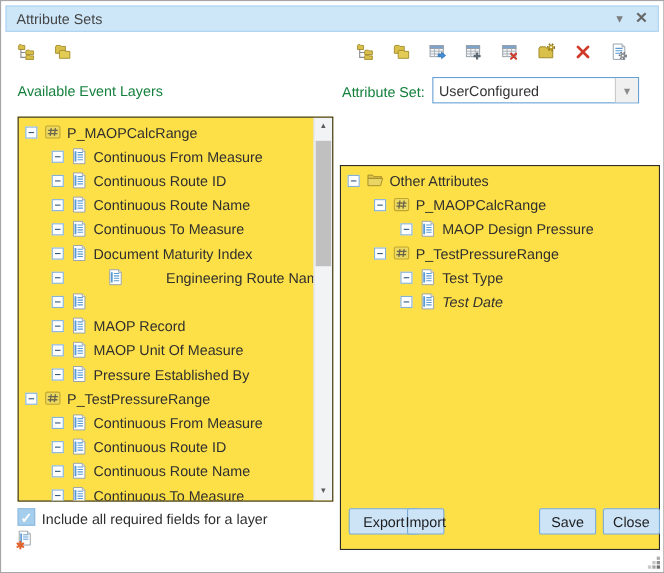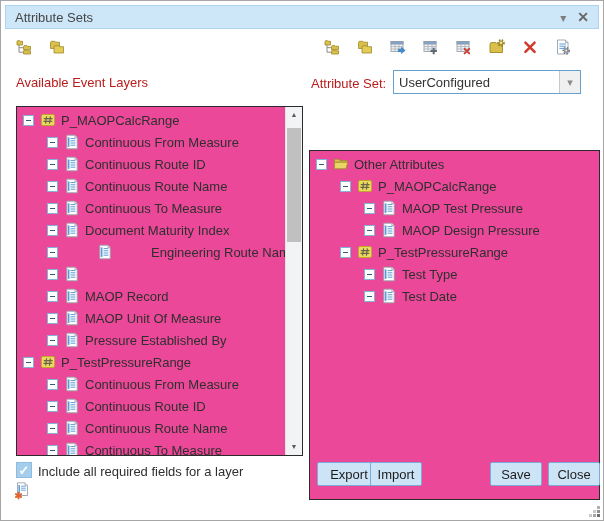--- a/index.html
+++ b/index.html
@@ -20,32 +20,32 @@
 
   
   .toolbar { position: absolute; left: 15px; top: 35px; right: 28px; height: 22px;
              display: flex; justify-content: space-between; align-items: center; }
   .tool-group { display: flex; gap: 13px; align-items: center; }
   .tool-btn { width: 20px; height: 20px; display: flex; align-items: center;
               justify-content: center; cursor: pointer; }
   .tool-btn svg { width: 17px; height: 17px; display: block; }
 
   
-  .section-label { position: absolute; font-size: 13px; color: #b91c1c; }
+  .section-label { position: absolute; font-size: 13px; color: #15803d; }
   #lbl-available { left: 15px; top: 74px; }
   #lbl-attrset   { left: 310px; top: 75px; }
   .combo { position: absolute; left: 392px; top: 69px; width: 188px; height: 24px;
            background: #fff; border: 1px solid #66a1d4; display: flex; align-items: center; }
   .combo-value { flex: 1; font-size: 13px; color: #333; padding-left: 5px; }
   .combo-btn { width: 21px; height: 100%; background: #f0f0f0; border-left: 1px solid #c9c9c9;
                display: flex; align-items: center; justify-content: center; cursor: pointer; }
   .combo-btn::before { content: "▾"; font-size: 11px; color: #8b8b8b; }
 
   
-  .panel { position: absolute; top: 105px; height: 350px; background: #ec4899;
+  .panel { position: absolute; top: 105px; height: 350px; background: #fde047;
            border: 1px solid #2b2b2b; overflow: hidden; }
   #panel-left  { left: 15px;  width: 287px; }
   #panel-right { left: 308px; width: 291px; margin-top: 44px; }
   .tree { position: absolute; top: 2px; left: 0; right: 0; }
   #panel-left .tree { right: 17px; }
   .tree-row { height: 22px; display: flex; align-items: center; font-size: 13px;
               color: #2f2f2f; white-space: nowrap; cursor: default; }
   .expander { width: 11px; height: 11px; flex: none; border: 1px solid #84b1d7;
               background: #fff; position: relative; margin-right: 6px; }
   .expander::after { content: ""; position: absolute; left: 2px; right: 2px; top: 4px;
@@ -70,21 +70,21 @@
               font-size: 13px; font-weight: 700; line-height: 15px; text-align: center; }
   #lbl-include  { left: 37px; top: 463px; color: #2f2f2f; }
   .req-icon { position: absolute; left: 12px; top: 481px; width: 18px; height: 18px; }
   .req-icon svg { width: 18px; height: 18px; display: block; }
   #lbl-required { left: 34px; top: 484px; color: #2f2f2f; }
 
   .btn { position: absolute; top: 461px; height: 24px; background: #cde4f7;
          border: 1px solid #79abda; border-radius: 2px; font-size: 13px; color: #1c1c1c;
          display: flex; align-items: center; justify-content: center; cursor: pointer; }
   #btn-export { left: 316px; width: 64px; text-align: center; }
-  #btn-import { left: 369px; width: 52px; }
+  #btn-import { left: 369px; width: 34px; }
   #btn-save   { left: 489px; width: 52px; }
   #btn-close  { left: 547px; width: 52px; }
 
   .grip { position: absolute; right: 2px; bottom: 2px; width: 13px; height: 13px; cursor: nwse-resize; }
   .grip svg { width: 13px; height: 13px; display: block; }
 </style>
 </head>
 <body>
 
 <div class="window">
@@ -429,32 +429,20 @@
         <div class="tree-row" style="padding-left: 54px;">
           <span class="expander"></span>
           <span class="ic">
             <svg viewBox="0 0 16 16">
               <path d="M2.8 1.2 10.8 1.2 13.2 3.6 13.2 14.8 2.8 14.8 Z" fill="#fff" stroke="#9aa4ad" stroke-width="0.9"></path>
               <path d="M10.8 1.2 10.8 3.6 13.2 3.6" fill="#e8edf1" stroke="#9aa4ad" stroke-width="0.8"></path>
               <path d="M4.6 3.4 4.6 12.9" stroke="#5b9bd5" stroke-width="1.7"></path>
               <path d="M6.5 4.6 11.4 4.6 M6.5 6.8 11.4 6.8 M6.5 9 11.4 9 M6.5 11.2 11.4 11.2" stroke="#5b9bd5" stroke-width="1" fill="none"></path>
             </svg>
           </span>
-          <span class="tree-label">MAOP Test Pressure</span>
-        </div>
-        <div class="tree-row" style="padding-left: 54px;">
-          <span class="expander"></span>
-          <span class="ic">
-            <svg viewBox="0 0 16 16">
-              <path d="M2.8 1.2 10.8 1.2 13.2 3.6 13.2 14.8 2.8 14.8 Z" fill="#fff" stroke="#9aa4ad" stroke-width="0.9"></path>
-              <path d="M10.8 1.2 10.8 3.6 13.2 3.6" fill="#e8edf1" stroke="#9aa4ad" stroke-width="0.8"></path>
-              <path d="M4.6 3.4 4.6 12.9" stroke="#5b9bd5" stroke-width="1.7"></path>
-              <path d="M6.5 4.6 11.4 4.6 M6.5 6.8 11.4 6.8 M6.5 9 11.4 9 M6.5 11.2 11.4 11.2" stroke="#5b9bd5" stroke-width="1" fill="none"></path>
-            </svg>
-          </span>
           <span class="tree-label">MAOP Design Pressure</span>
         </div>
         <div class="tree-row" style="padding-left: 30px;">
           <span class="expander"></span>
           <span class="ic">
             <svg viewBox="0 0 16 16">
               <rect x="1.5" y="2.5" width="13" height="11" rx="1.5" fill="#ecd95f" stroke="#c2a52f" stroke-width="1"></rect>
               <path d="M6.6 4.4 5.6 11.6 M10.4 4.4 9.4 11.6 M3.8 6.6 12.6 6.6 M3.4 9.4 12.2 9.4" stroke="#6a654b" stroke-width="1.2" fill="none"></path>
             </svg>
           </span>
@@ -465,21 +453,21 @@
           <span class="ic">
             <svg viewBox="0 0 16 16">
               <path d="M2.8 1.2 10.8 1.2 13.2 3.6 13.2 14.8 2.8 14.8 Z" fill="#fff" stroke="#9aa4ad" stroke-width="0.9"></path>
               <path d="M10.8 1.2 10.8 3.6 13.2 3.6" fill="#e8edf1" stroke="#9aa4ad" stroke-width="0.8"></path>
               <path d="M4.6 3.4 4.6 12.9" stroke="#5b9bd5" stroke-width="1.7"></path>
               <path d="M6.5 4.6 11.4 4.6 M6.5 6.8 11.4 6.8 M6.5 9 11.4 9 M6.5 11.2 11.4 11.2" stroke="#5b9bd5" stroke-width="1" fill="none"></path>
             </svg>
           </span>
           <span class="tree-label">Test Type</span>
         </div>
-        <div class="tree-row" style="padding-left: 54px;">
+        <div class="tree-row" style="padding-left: 54px; font-style: italic;">
           <span class="expander"></span>
           <span class="ic">
             <svg viewBox="0 0 16 16">
               <path d="M2.8 1.2 10.8 1.2 13.2 3.6 13.2 14.8 2.8 14.8 Z" fill="#fff" stroke="#9aa4ad" stroke-width="0.9"></path>
               <path d="M10.8 1.2 10.8 3.6 13.2 3.6" fill="#e8edf1" stroke="#9aa4ad" stroke-width="0.8"></path>
               <path d="M4.6 3.4 4.6 12.9" stroke="#5b9bd5" stroke-width="1.7"></path>
               <path d="M6.5 4.6 11.4 4.6 M6.5 6.8 11.4 6.8 M6.5 9 11.4 9 M6.5 11.2 11.4 11.2" stroke="#5b9bd5" stroke-width="1" fill="none"></path>
             </svg>
           </span>
           <span class="tree-label">Test Date</span>

